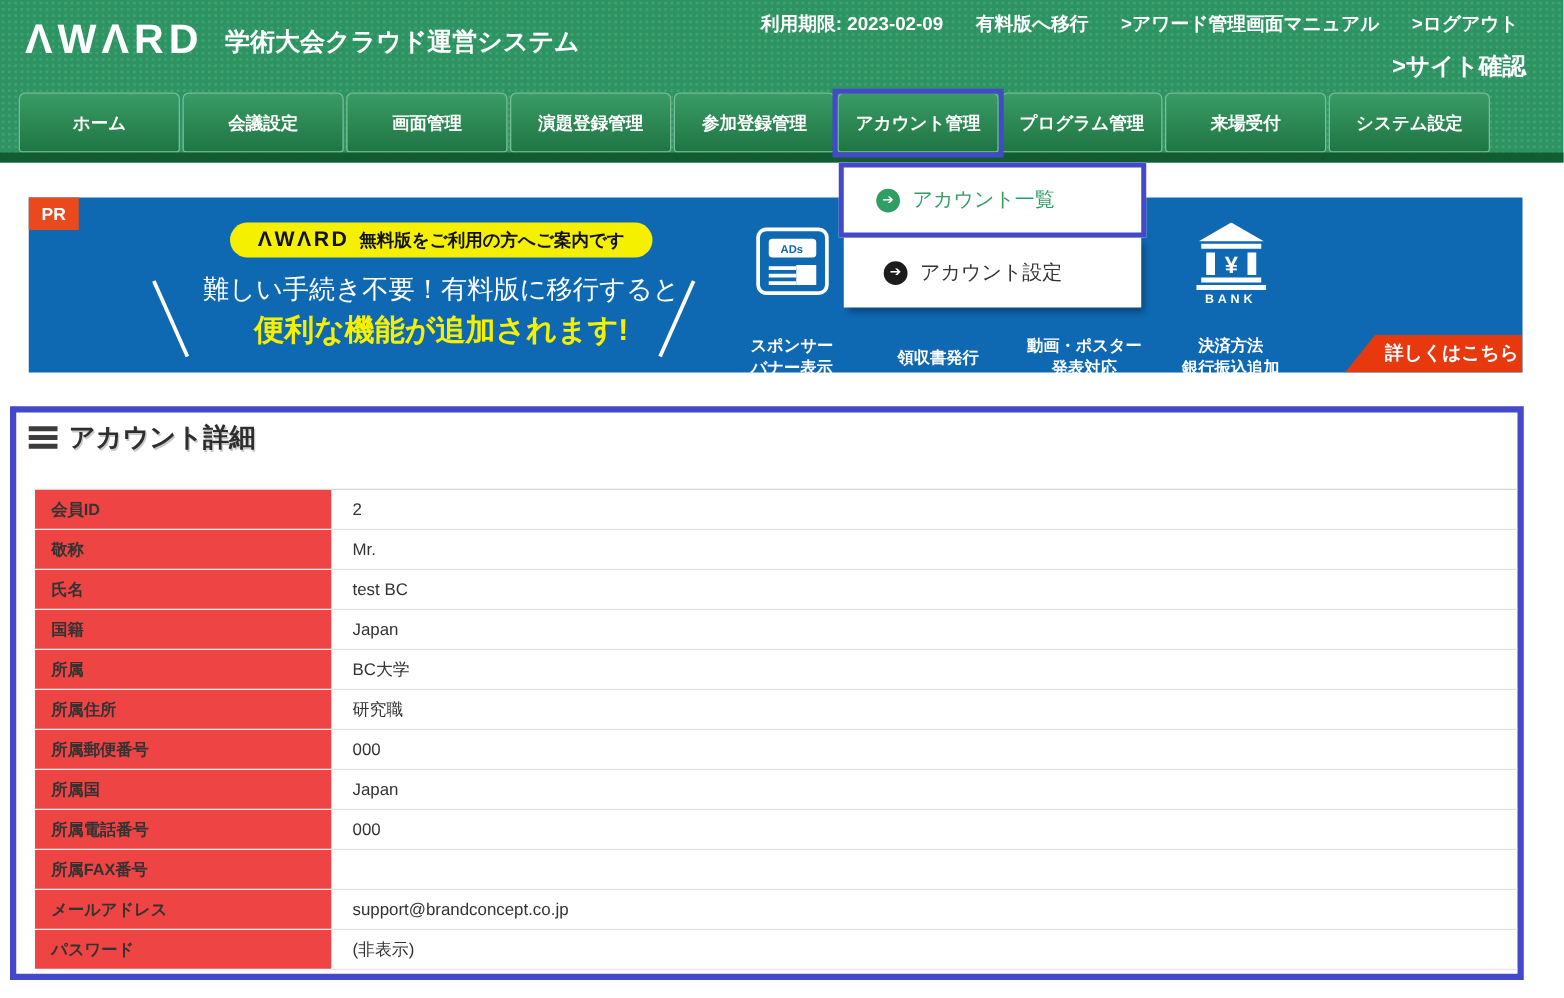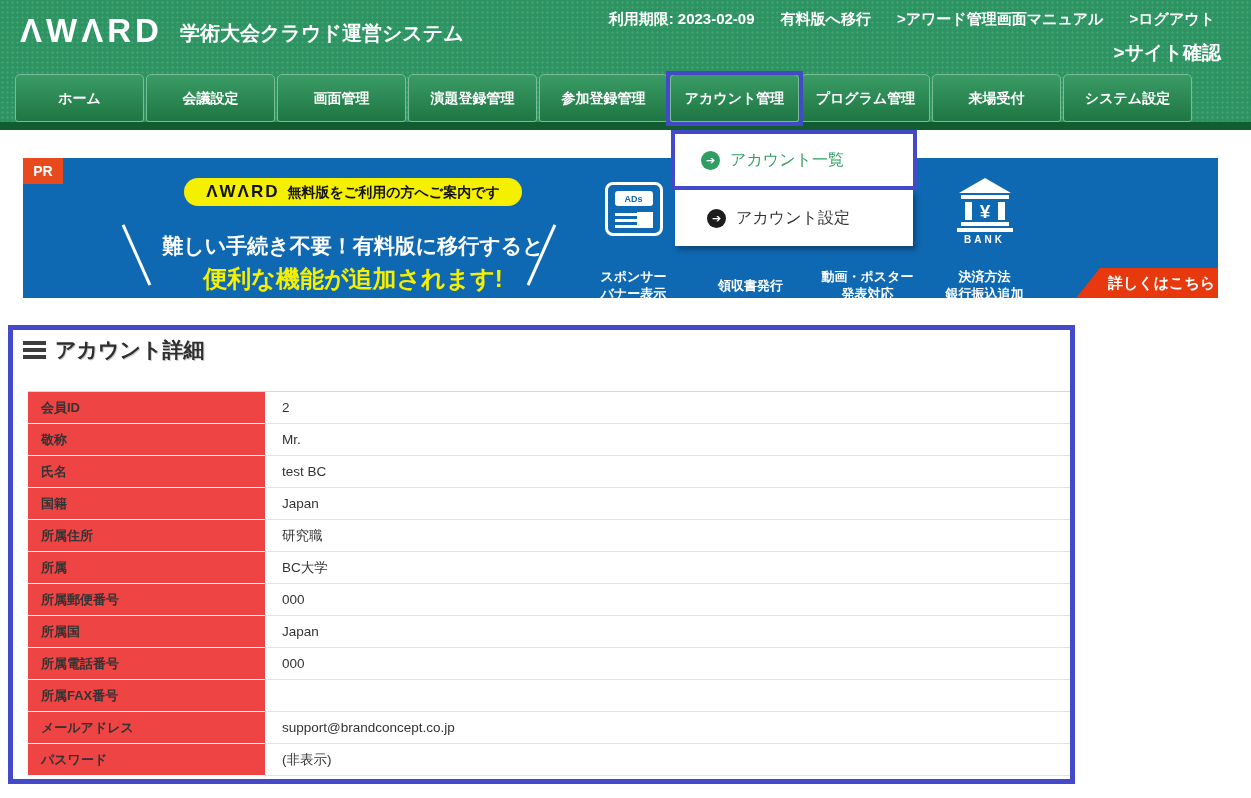--- a/index.html
+++ b/index.html
@@ -53,21 +53,21 @@
   .dd-label-1 { color:#2F9E63; font-size:16px; }
   .dd-label-2 { color:#333; font-size:16px; }
 
   
   .pr-banner { position:absolute; left:23px; top:158px; width:1195px; height:140px; background:#0E68B2; z-index:5; }
   .pr-tag { position:absolute; left:0; top:0; width:40px; height:26px; background:#E8491D; color:#fff; font-size:14px; font-weight:bold; display:flex; align-items:center; justify-content:center; }
   .promo { position:absolute; left:95px; top:20px; width:470px; text-align:center; }
   .promo-pill { display:inline-block; background:#F5F000; border-radius:16px; padding:4px 22px; white-space:nowrap; }
   .pill-logo { color:#111; font-size:17px; font-weight:bold; letter-spacing:2px; margin-right:8px; }
   .pill-text { color:#111; font-size:14px; font-weight:bold; }
-  .promo-line1 { margin-top:26px; color:#fff; font-size:21px; font-weight:bold; }
+  .promo-line1 { margin-top:11px; color:#fff; font-size:21px; font-weight:normal; }
   .promo-line2 { margin-top:3px; color:#F5F000; font-size:24px; font-weight:bold; }
   .slash { position:absolute; width:3px; height:66px; background:#fff; }
   .slash-left { left:112px; top:64px; transform:rotate(-24deg); }
   .slash-right { left:517px; top:64px; transform:rotate(24deg); }
 
   .features { position:absolute; left:552px; top:20px; width:470px; display:flex; }
   .feature { width:117px; display:flex; flex-direction:column; align-items:center; }
   .feature-icon-zone { height:88px; display:flex; flex-direction:column; align-items:center; justify-content:flex-start; }
   .feature-labels { height:38px; display:flex; flex-direction:column; justify-content:center; align-items:center; }
   .feature-line { color:#fff; font-size:13px; font-weight:bold; line-height:17px; white-space:nowrap; }
@@ -80,21 +80,21 @@
   .bank-icon { display:flex; flex-direction:column; align-items:center; }
   .bank-text { color:#fff; font-size:10px; font-weight:bold; letter-spacing:3px; margin-top:2px; }
 
   .cta-ribbon {
     position:absolute; right:0; bottom:0; width:142px; height:30px; background:#E8380D;
     clip-path:polygon(24px 0, 100% 0, 100% 100%, 0 100%);
     color:#ffffff; font-size:15px; font-weight:bold; line-height:30px; padding-left:32px; cursor:pointer; white-space:nowrap;
   }
 
   
-  .content { position:absolute; left:8px; top:325px; width:1067px; height:459px; background:#fff; border:5px solid #4349C8; }
+  .content { position:absolute; left:8px; top:325px; width:1211px; height:459px; background:#fff; border:5px solid #4349C8; }
   .content-heading { position:absolute; left:10px; top:6px; display:flex; align-items:center; gap:9px; }
   .hamburger { display:flex; flex-direction:column; gap:3px; }
   .hamburger span { display:block; width:23px; height:4px; background:#3d3d3d; }
   .content-title { color:#2e2e2e; font-size:21px; font-weight:bold; text-shadow:1px 1px 0 #c9c9c9; }
 
   .detail-table { position:absolute; left:15px; top:61px; right:0; border-top:1px solid #d6d6d6; }
   .t-row { display:flex; height:32px; }
   .t-label {
     width:237px; flex:0 0 237px; background:#ef4444; border-bottom:1px solid #fdfdfd;
     display:flex; align-items:center; padding-left:13px;
@@ -243,28 +243,28 @@
       </div>
       <div class="t-row">
         <div class="t-label">氏名</div>
         <div class="t-value">test BC</div>
       </div>
       <div class="t-row">
         <div class="t-label">国籍</div>
         <div class="t-value">Japan</div>
       </div>
       <div class="t-row">
+        <div class="t-label">所属</div>
+        <div class="t-value">BC大学</div>
+      </div>
+      <div class="t-row">
         <div class="t-label">所属住所</div>
         <div class="t-value">研究職</div>
       </div>
       <div class="t-row">
-        <div class="t-label">所属</div>
-        <div class="t-value">BC大学</div>
-      </div>
-      <div class="t-row">
         <div class="t-label">所属郵便番号</div>
         <div class="t-value">000</div>
       </div>
       <div class="t-row">
         <div class="t-label">所属国</div>
         <div class="t-value">Japan</div>
       </div>
       <div class="t-row">
         <div class="t-label">所属電話番号</div>
         <div class="t-value">000</div>

